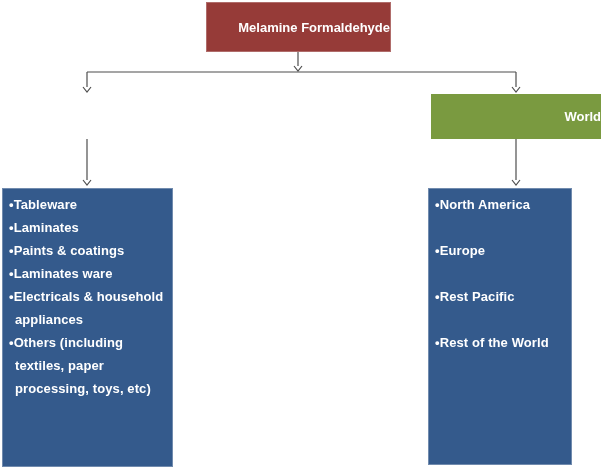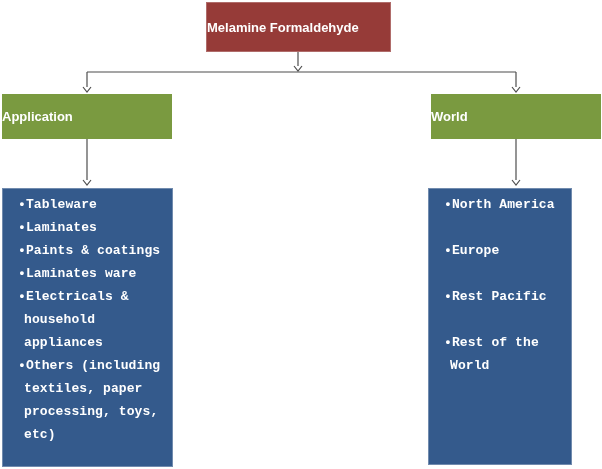--- a/index.html
+++ b/index.html
@@ -7,21 +7,21 @@
     position:relative;
     width:602px;height:469px;
     background:var(--background,#ffffff);
     font-family:"Liberation Sans","DejaVu Sans",sans-serif;
     overflow:hidden;
   }
   .connectors{position:absolute;left:0;top:0;width:602px;height:469px;z-index:1;}
   .connectors line,.connectors path{stroke:var(--connector,#4d4d4d);stroke-width:1.2;fill:none;}
   .box{
     position:absolute;z-index:2;
-    display:flex;align-items:center;justify-content:flex-start;
+    display:flex;align-items:center;justify-content:flex-end;
     color:var(--text,#ffffff);font-weight:bold;font-size:13px;
     text-align:center;box-sizing:border-box;
   }
   .root-box{
     left:206px;top:2px;width:185px;height:50px;
     background:var(--root-box,#963B38);
     border:1px solid rgba(255,255,255,0.25);
   }
   .branch-box{
     background:var(--branch-box,#7A9A40);
@@ -34,23 +34,22 @@
     background:var(--panel-box,#345A8C);
     border:1px solid rgba(255,255,255,0.3);
     box-sizing:border-box;
     color:var(--text,#ffffff);font-weight:bold;font-size:13px;
     padding:4px 2px 0 1px;
   }
   .panel-left{left:2px;width:171px;height:279px;}
   .panel-right{left:428px;width:144px;height:277px;}
   .item{
     line-height:23px;
-    padding-left:20px;text-indent:-6px;
+    padding-left:11px;text-indent:-6px;
     letter-spacing:0.1px;
-    font-family:Liberation Mono, monospace;
   }
   .item::before{content:"\2022";}
   .panel-right .item{margin-bottom:23px;}
 </style>
 </head>
 <body>
 
 <div class="canvas">
 
   <svg class="connectors" viewBox="0 0 602 469" xmlns="http://www.w3.org/2000/svg">
@@ -70,23 +69,20 @@
     <path d="M83,180 L87,185 L91,180"></path>
 
     <line x1="516" y1="139" x2="516" y2="180"></line>
     <path d="M512,180 L516,185 L520,180"></path>
   </svg>
 
   <div class="box root-box">
     <span>Melamine Formaldehyde</span>
   </div>
 
-  <div class="box branch-box branch-app">
-    <span>Application</span>
-  </div>
 
   <div class="box branch-box branch-region">
     <span>World</span>
   </div>
 
   <div class="panel panel-left">
       <div class="item">Tableware</div>
       <div class="item">Laminates</div>
       <div class="item">Paints &amp; coatings</div>
       <div class="item">Laminates ware</div>

